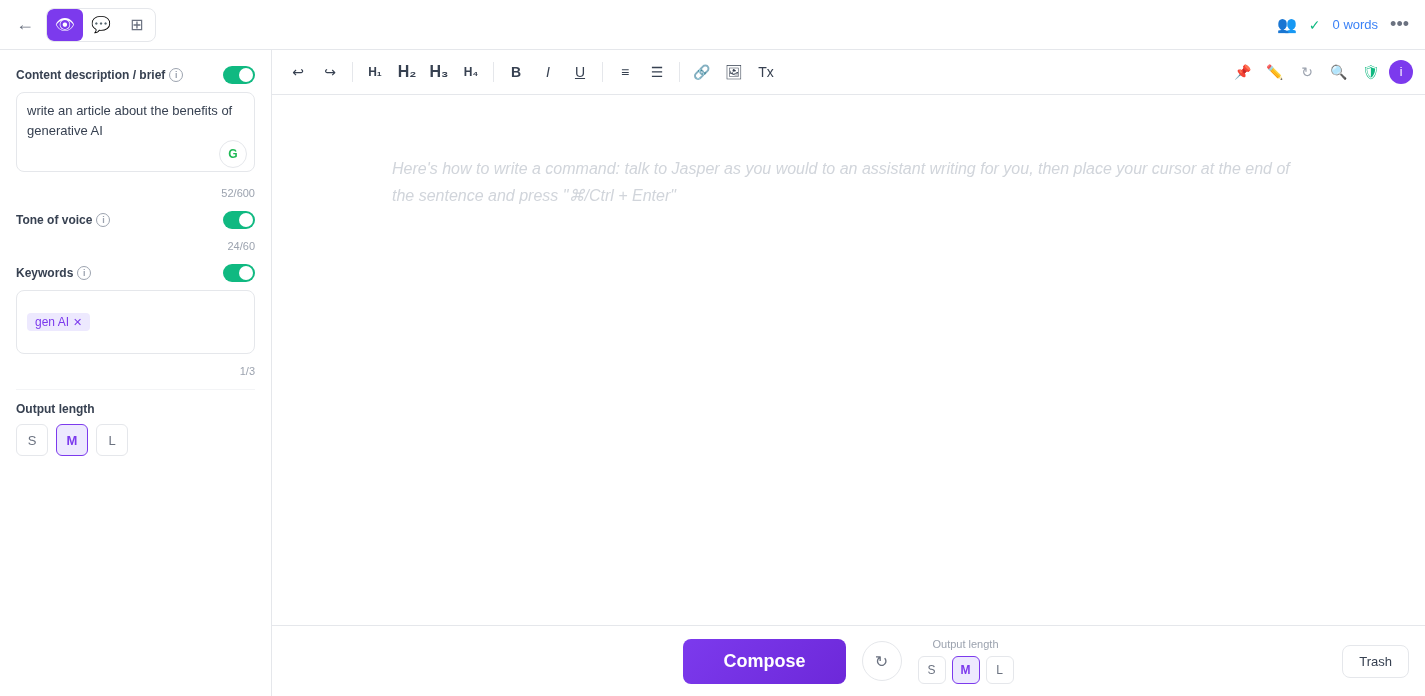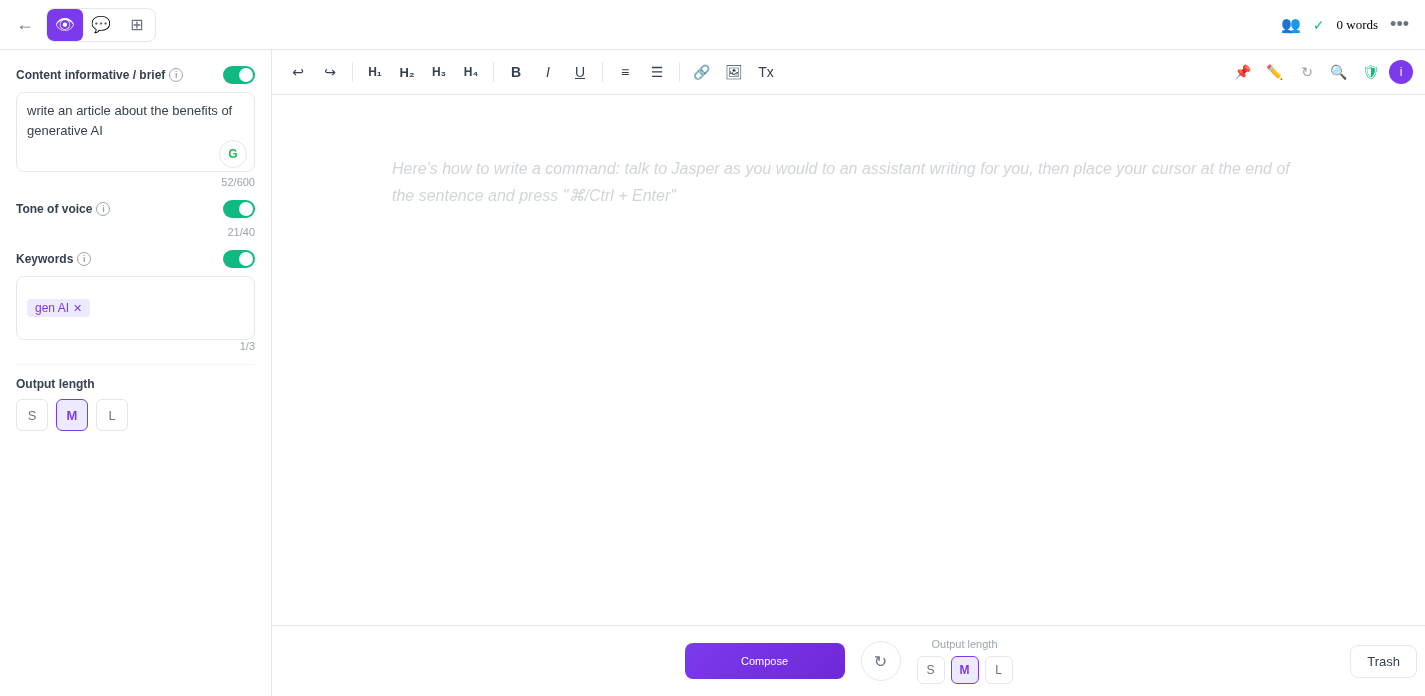--- a/index.html
+++ b/index.html
@@ -13,21 +13,21 @@
     .back-btn { color: #6b7280; cursor: pointer; margin-right: 12px; font-size: 18px; background: none; border: none; }
     .doc-title { font-size: 15px; color: #111827; font-weight: 500; flex: 1; }
     .header-center { display: flex; align-items: center; gap: 4px; }
     .header-tab {
       display: flex; align-items: center; justify-content: center;
       width: 36px; height: 32px; border-radius: 6px; cursor: pointer; border: none; background: none; color: #6b7280; font-size: 16px;
     }
     .header-tab.active { background: #7c3aed; color: #fff; }
     .header-tab-group { display: flex; border: 1px solid #e5e7eb; border-radius: 8px; overflow: hidden; }
     .header-right { display: flex; align-items: center; gap: 12px; margin-left: auto; }
-    .word-count { display: flex; align-items: center; gap: 6px; color: #000000; font-size: 13px; font-family: Liberation Serif, serif; }
+    .word-count { display: flex; align-items: center; gap: 6px; color: #3b82f6; font-size: 13px; }
     .word-count-check { color: #10b981; font-size: 14px; }
     .more-btn { background: none; border: none; cursor: pointer; color: #6b7280; font-size: 18px; }
     .users-icon { color: #9ca3af; font-size: 16px; }
 
     
     .main-layout { display: flex; flex: 1; overflow: hidden; }
 
     
     .left-sidebar {
       width: 272px; background: #fff; border-right: 1px solid #e5e7eb;
@@ -45,21 +45,21 @@
       font-family: inherit; outline: none;
     }
 
     .grammarly-badge {
       position: absolute; right: 8px; bottom: 8px;
       width: 28px; height: 28px; border-radius: 50%; background: #fff;
       border: 1px solid #e5e7eb; display: flex; align-items: center; justify-content: center;
       font-size: 12px; font-weight: 700; color: #1db954;
     }
 
-    .field-counter { text-align: right; font-size: 11px; color: #9ca3af; margin-top: 0; margin-bottom: 12px; }
+    .field-counter { text-align: right; font-size: 11px; color: #9ca3af; margin-top: 11px; margin-bottom: 12px; }
 
     .input-field {
       width: 100%; border: 1px solid #e5e7eb; border-radius: 8px; padding: 8px 10px;
       font-size: 13px; color: #374151; font-family: inherit; outline: none;
       background: #f9fafb;
     }
 
     .keywords-area { min-height: 40px; border: 1px solid #e5e7eb; border-radius: 8px; padding: 22px 10px; display: flex; flex-wrap: wrap; gap: 4px; align-items: center; }
     .keyword-tag {
       background: #ede9fe; color: #7c3aed; border-radius: 4px; padding: 2px 8px;
@@ -106,39 +106,39 @@
     .editor-placeholder { color: #d1d5db; font-size: 16px; line-height: 1.7; font-style: italic; }
 
     
     .bottom-bar {
       display: flex; align-items: center; justify-content: center; gap: 16px;
       padding: 12px 20px; border-top: 1px solid #e5e7eb; background: #fff; flex-shrink: 0;
       position: relative;
     }
     .compose-btn {
       background: linear-gradient(135deg, #7c3aed, #6d28d9); color: #fff;
-      border: none; border-radius: 8px; padding: 12px 40px; font-size: 11px; font-weight: 400;
+      border: none; border-radius: 8px; padding: 12px 40px; font-size: 18px; font-weight: 700;
       cursor: pointer; min-width: 160px;
     }
     .refresh-btn {
       width: 40px; height: 40px; border-radius: 50%; border: 1px solid #e5e7eb;
       background: #fff; cursor: pointer; display: flex; align-items: center; justify-content: center;
       color: #6b7280; font-size: 16px;
     }
     .bottom-output-length { display: flex; flex-direction: column; align-items: center; gap: 6px; }
     .bottom-output-label { font-size: 11px; color: #9ca3af; }
     .bottom-size-options { display: flex; gap: 6px; }
     .bottom-size-btn {
       width: 28px; height: 28px; border-radius: 6px; border: 1px solid #e5e7eb;
       background: #fff; color: #6b7280; font-size: 12px; font-weight: 500; cursor: pointer;
       display: flex; align-items: center; justify-content: center;
     }
     .bottom-size-btn.active { background: #ede9fe; color: #7c3aed; border-color: #7c3aed; font-weight: 600; }
     .trash-btn {
-      position: absolute; right: 8px;
+      position: absolute; right: 16px;
       border: 1px solid #e5e7eb; background: #fff; border-radius: 8px;
       padding: 8px 16px; font-size: 13px; color: #374151; cursor: pointer;
       display: flex; align-items: center; gap: 6px;
     }
   </style>
 </head>
 <body>
 
 <div class="top-header">
   <button class="back-btn">←</button>
@@ -159,40 +159,40 @@
   </div>
 </div>
 
 <div class="main-layout">
 
   <div class="left-sidebar">
 
     
     <div class="field-header">
       <div class="field-label">
-        <span>Content informative / brief</span>
+        <span>Content description / brief</span>
         <span class="info-icon">i</span>
       </div>
       <div class="toggle"></div>
     </div>
     <div style="position:relative;">
       <textarea class="textarea-field" style="">write an article about the benefits of generative AI</textarea>
       <div class="grammarly-badge" style="position:absolute; right:8px; bottom:8px;">G</div>
     </div>
     <div class="field-counter">52/600</div>
 
     
     <div class="field-header">
       <div class="field-label">
         <span>Tone of voice</span>
         <span class="info-icon">i</span>
       </div>
       <div class="toggle"></div>
     </div>
-    <div class="field-counter">21/40</div>
+    <div class="field-counter">24/60</div>
 
     
     <div class="field-header">
       <div class="field-label">
         <span>Keywords</span>
         <span class="info-icon">i</span>
       </div>
       <div class="toggle"></div>
     </div>
     <div class="keywords-area">
@@ -219,22 +219,22 @@
 
   </div>
 
   <div class="editor-area">
 
     <div class="toolbar">
       <button class="toolbar-btn">↩</button>
       <button class="toolbar-btn">↪</button>
       <div class="toolbar-sep"></div>
       <button class="toolbar-btn" style="font-size:12px;font-weight:700;text-align:center;">H₁</button>
-      <button class="toolbar-btn" style="font-size:13px;font-weight:700;">H₂</button>
-      <button class="toolbar-btn" style="font-size:12px;font-weight:700;">H₃</button>
+      <button class="toolbar-btn" style="font-size:16px;font-weight:700;">H₂</button>
+      <button class="toolbar-btn" style="font-size:16px;font-weight:700;">H₃</button>
       <button class="toolbar-btn" style="font-size:12px;font-weight:700;">H₄</button>
       <div class="toolbar-sep"></div>
       <button class="toolbar-btn" style="font-weight:700;">B</button>
       <button class="toolbar-btn" style="font-style:italic;">I</button>
       <button class="toolbar-btn" style="text-decoration:underline;">U</button>
       <div class="toolbar-sep"></div>
       <button class="toolbar-btn">≡</button>
       <button class="toolbar-btn">☰</button>
       <div class="toolbar-sep"></div>
       <button class="toolbar-btn">🔗</button>

